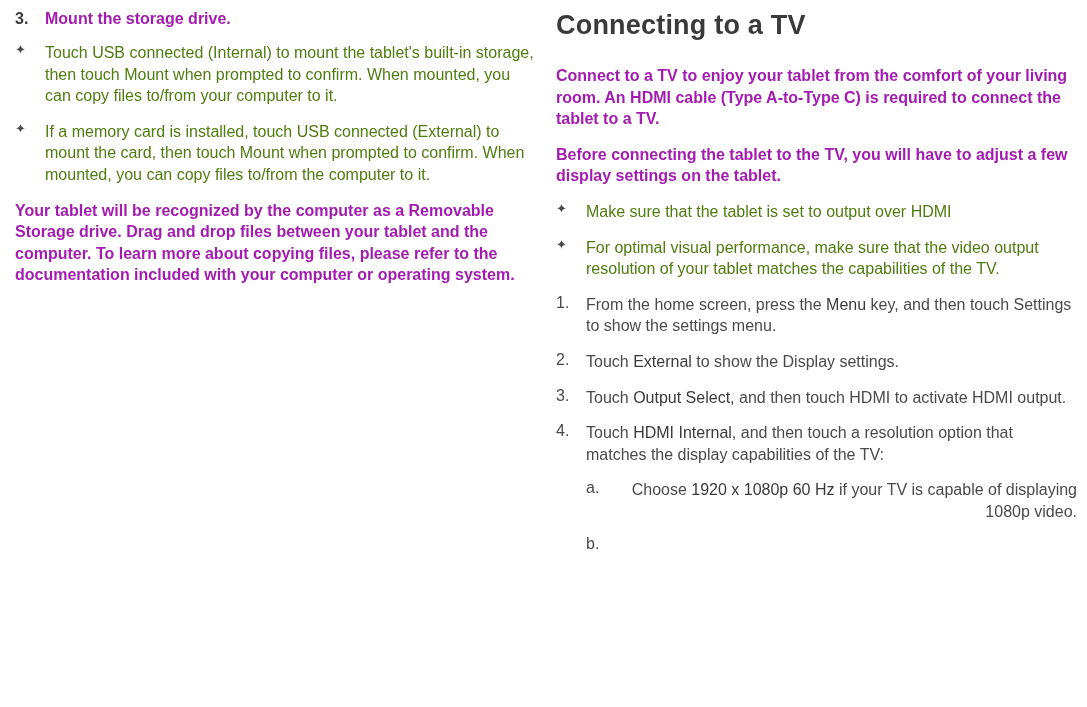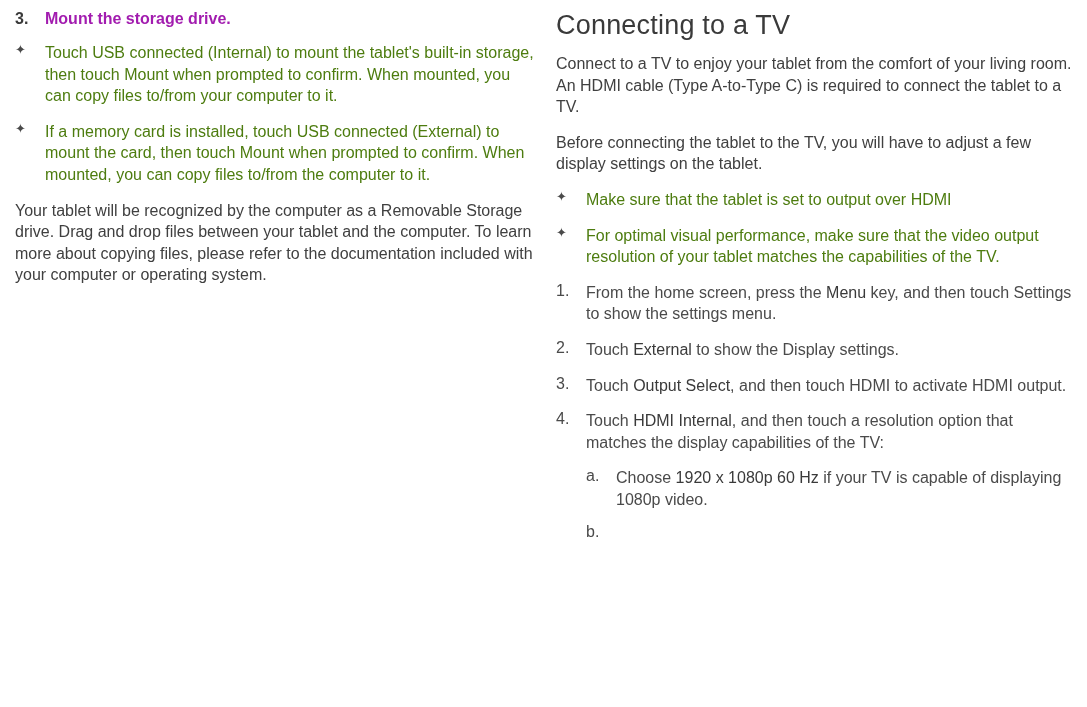--- a/index.html
+++ b/index.html
@@ -54,27 +54,28 @@
       color: #4a4a4a;
     }
     .bullet .btext {
       flex: 1;
       line-height: 1.35;
       color: #4d7c0f;
     }
     .para {
       line-height: 1.35;
       margin-bottom: 14px;
-      color: #404040;
+      color: #a21caf;
+      font-weight: bold;
     }
     .h1 {
       font-size: 27px;
-      font-weight: normal;
+      font-weight: bold;
       color: #3a3a3a;
-      margin-bottom: 12px;
+      margin-bottom: 24px;
       letter-spacing: 0.2px;
     }
     .olstep {
       display: flex;
       margin-bottom: 14px;
     }
     .olstep .onum {
       width: 30px;
       flex-shrink: 0;
       color: #4a4a4a;
@@ -91,20 +92,21 @@
     }
     .subol .letter {
       width: 30px;
       flex-shrink: 0;
       color: #4a4a4a;
     }
     .subol .subtext {
       flex: 1;
       line-height: 1.35;
       color: #4a4a4a;
+      text-align: right;
     }
     b {
       font-weight: normal;
       color: #3a3a3a;
     }
   </style>
 </head>
 <body>
 
 <div class="col col-left">

